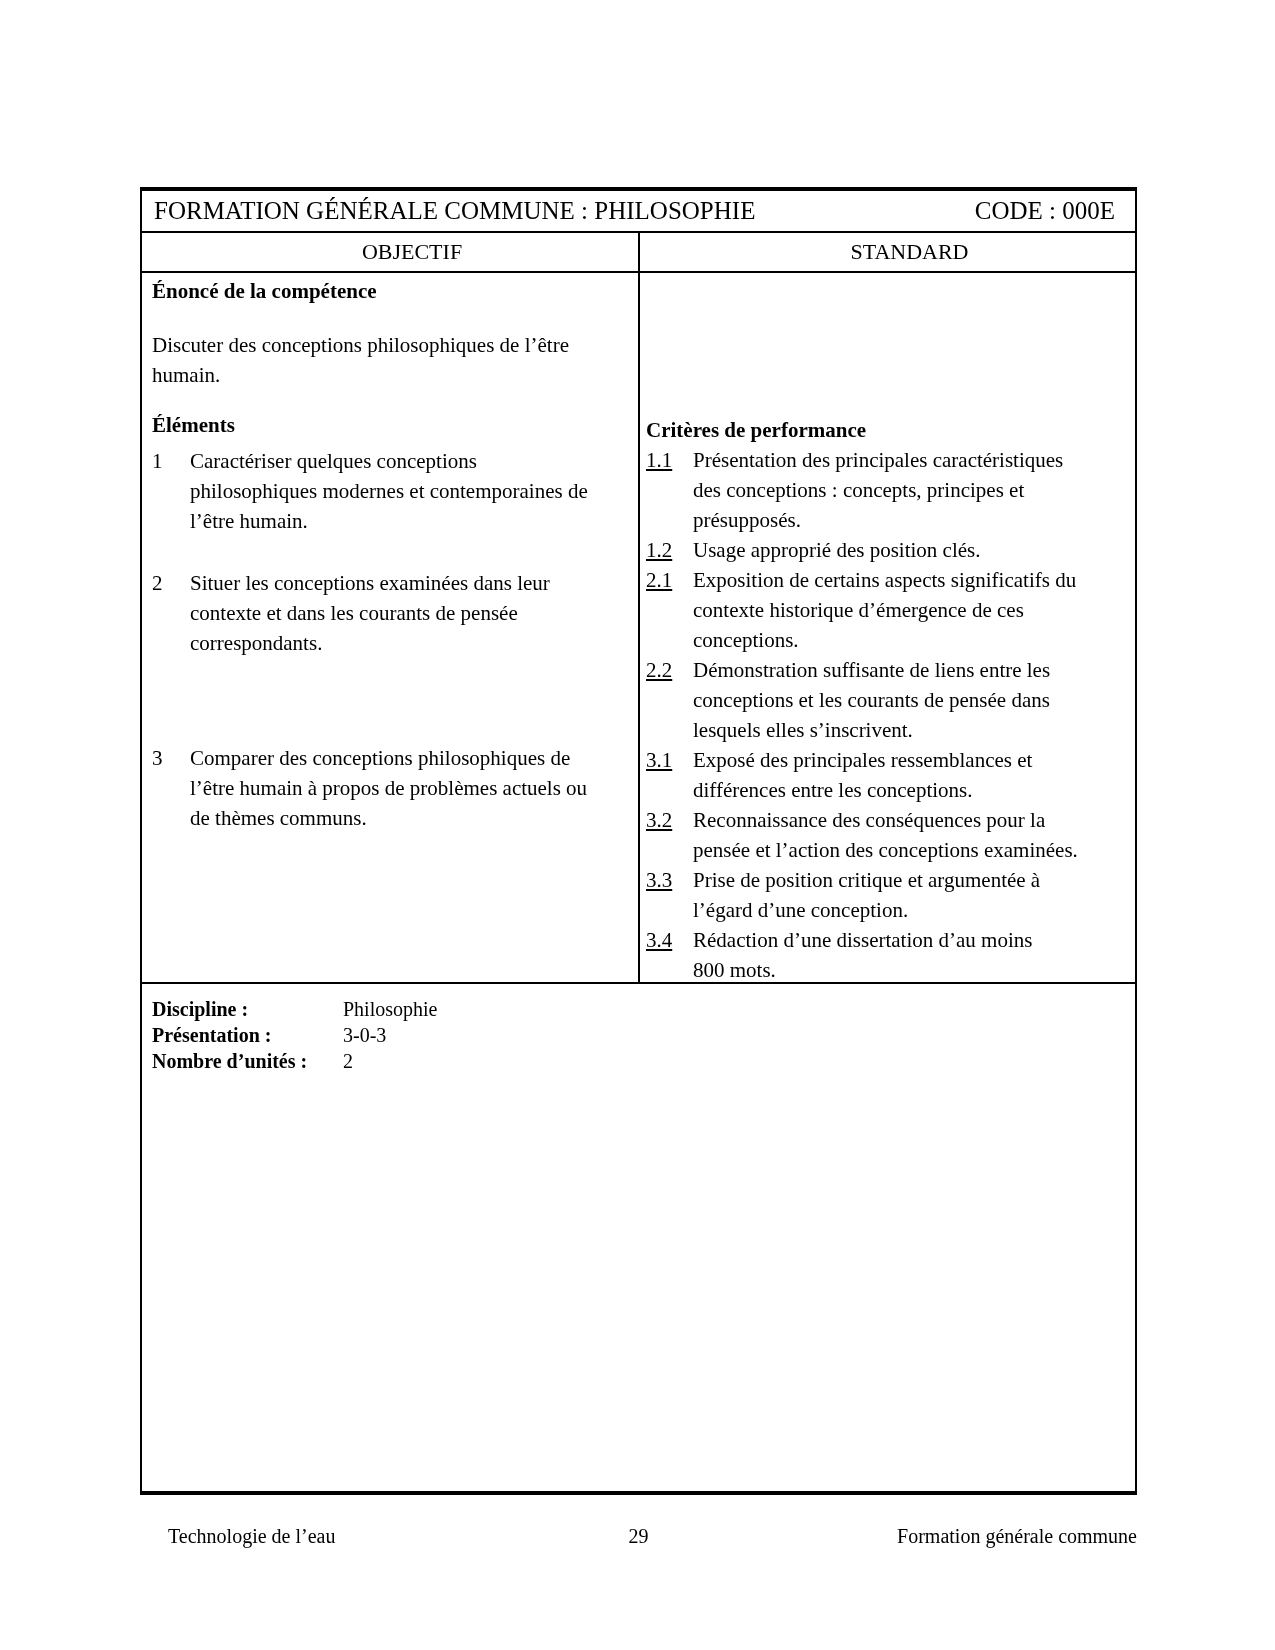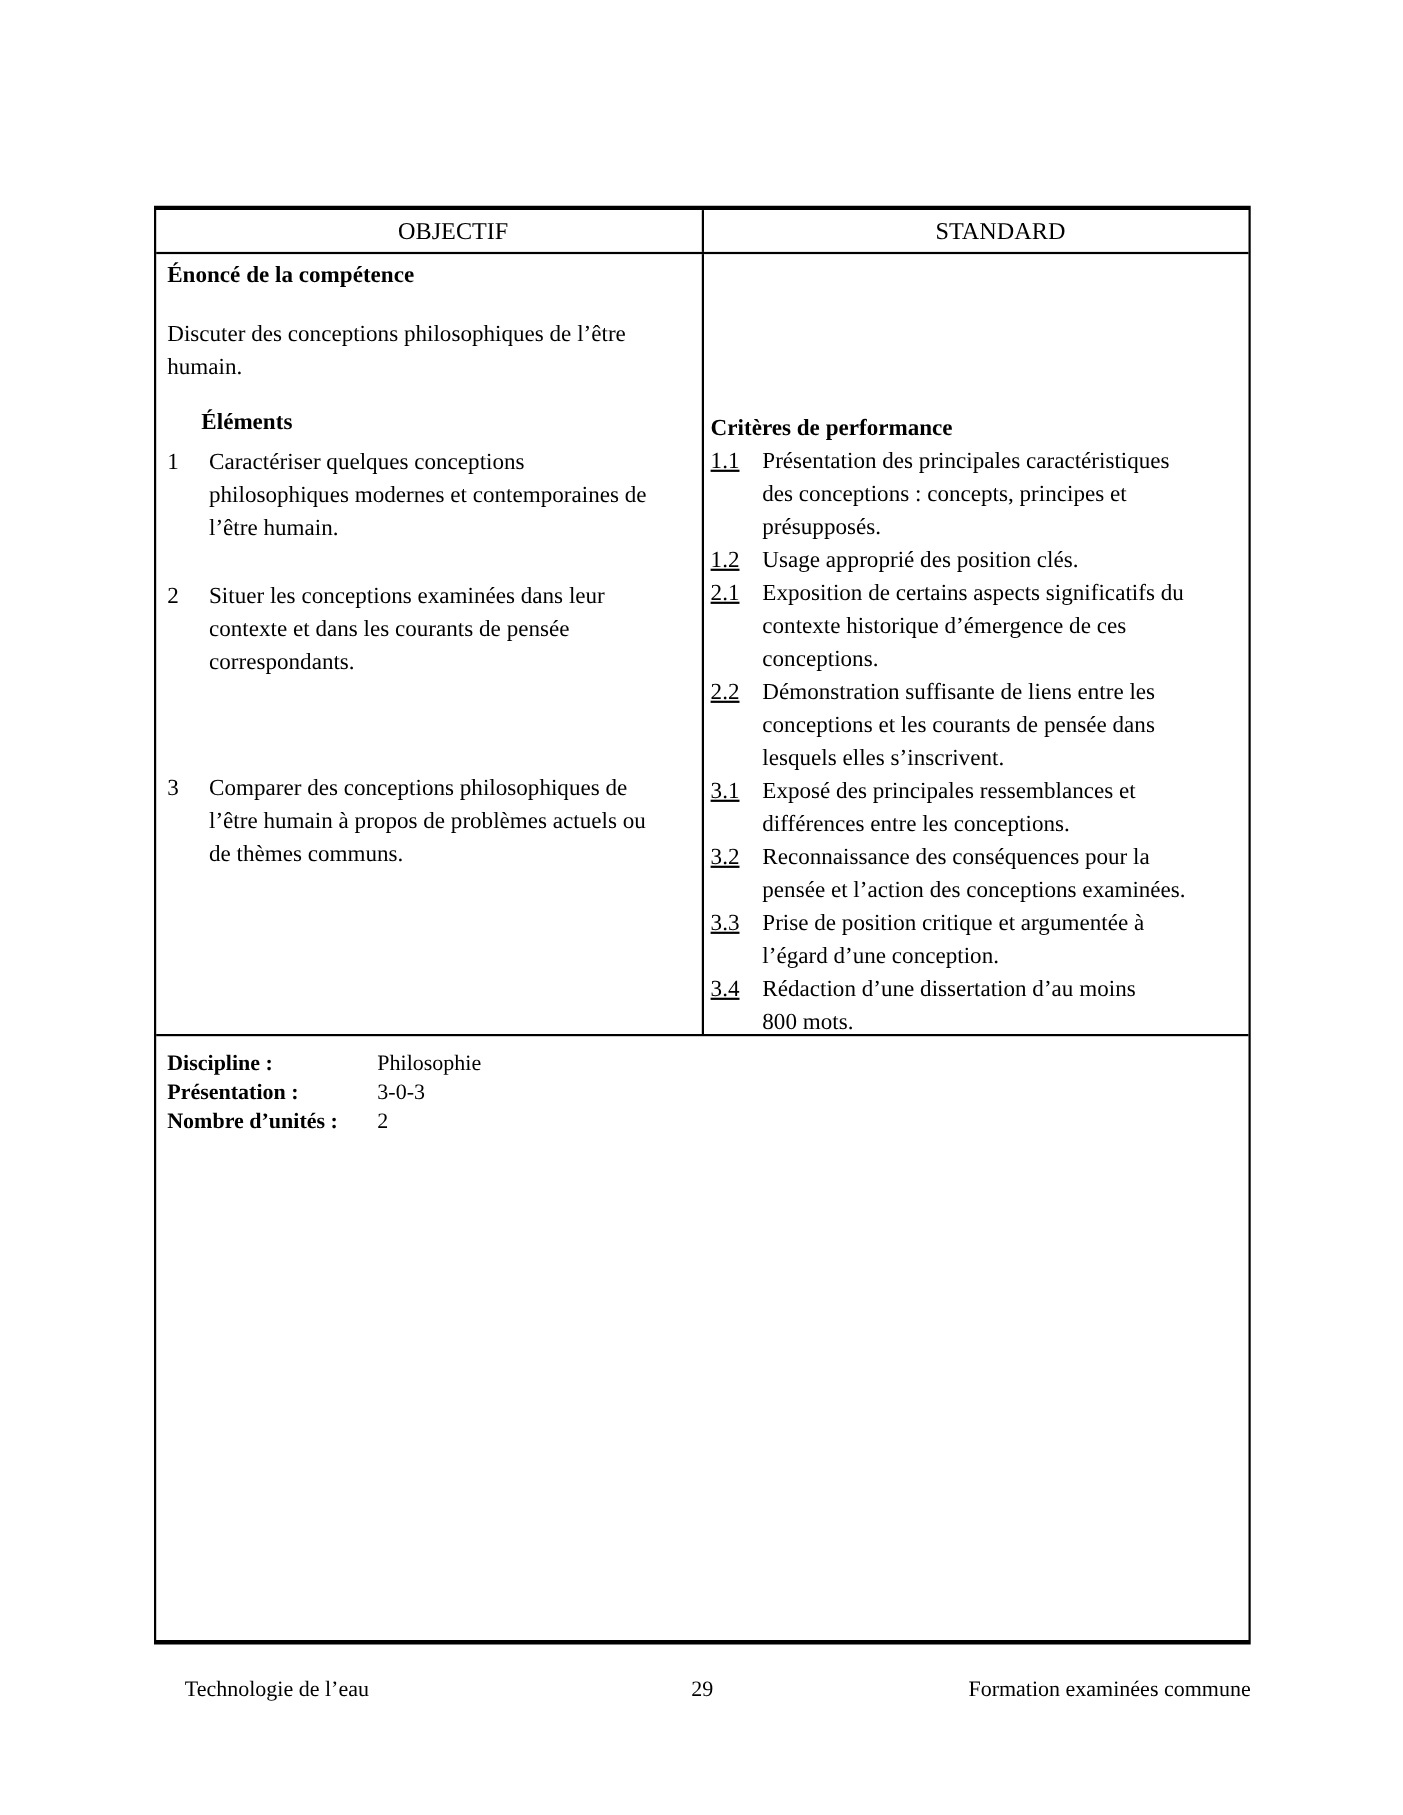--- a/index.html
+++ b/index.html
@@ -79,21 +79,21 @@
     padding-right: 6px;
   }
   .standard-cell {
     flex: 1;
     padding-left: 6px;
     padding-right: 16px;
   }
   .bold-h { font-weight: bold; }
   .competence-heading { margin-top: 3px; }
   .competence-statement { margin-top: 24px; white-space: pre-line; }
-  .elements-heading { margin-top: 20px; margin-left: 31px; }
+  .elements-heading { margin-top: 20px; }
   .criteres-heading { margin-top: 142px; }
   .item { display: flex; }
   .item .num { flex: none; }
   .objectif-cell .item .num { width: 38px; }
   .standard-cell .item .num { width: 47px; text-decoration: underline; }
   .item .txt { flex: 1; white-space: pre-line; }
   .element-1 { margin-top: 6px; }
   .element-2 { margin-top: 32px; }
   .element-3 { margin-top: 85px; }
 
@@ -131,20 +131,24 @@
   .page-footer .fpage { text-align: center; }
   .page-footer .fright { text-align: right; }
 </style>
 </head>
 <body>
 
 <div class="page">
 
   <div class="doc-table">
 
+    <div class="row title-row">
+      <span>FORMATION GÉNÉRALE COMMUNE : PHILOSOPHIE</span>
+      <span>CODE : 000E</span>
+    </div>
 
     <div class="row cols-header-row">
       <div class="hcell left">OBJECTIF</div>
       <div class="hcell right">STANDARD</div>
     </div>
 
     <div class="row content-row">
 
       <div class="cell objectif-cell">
         <div class="bold-h competence-heading">Énoncé de la compétence</div>
@@ -235,16 +239,16 @@
         <span class="flabel">Nombre d’unités :</span>
         <span class="fvalue">2</span>
       </div>
     </div>
 
   </div>
 
   <div class="page-footer">
     <span class="fleft">Technologie de l’eau</span>
     <span class="fpage">29</span>
-    <span class="fright">Formation examinées commune</span>
+    <span class="fright">Formation générale commune</span>
   </div>
 
 </div>
 
 </body></html>

